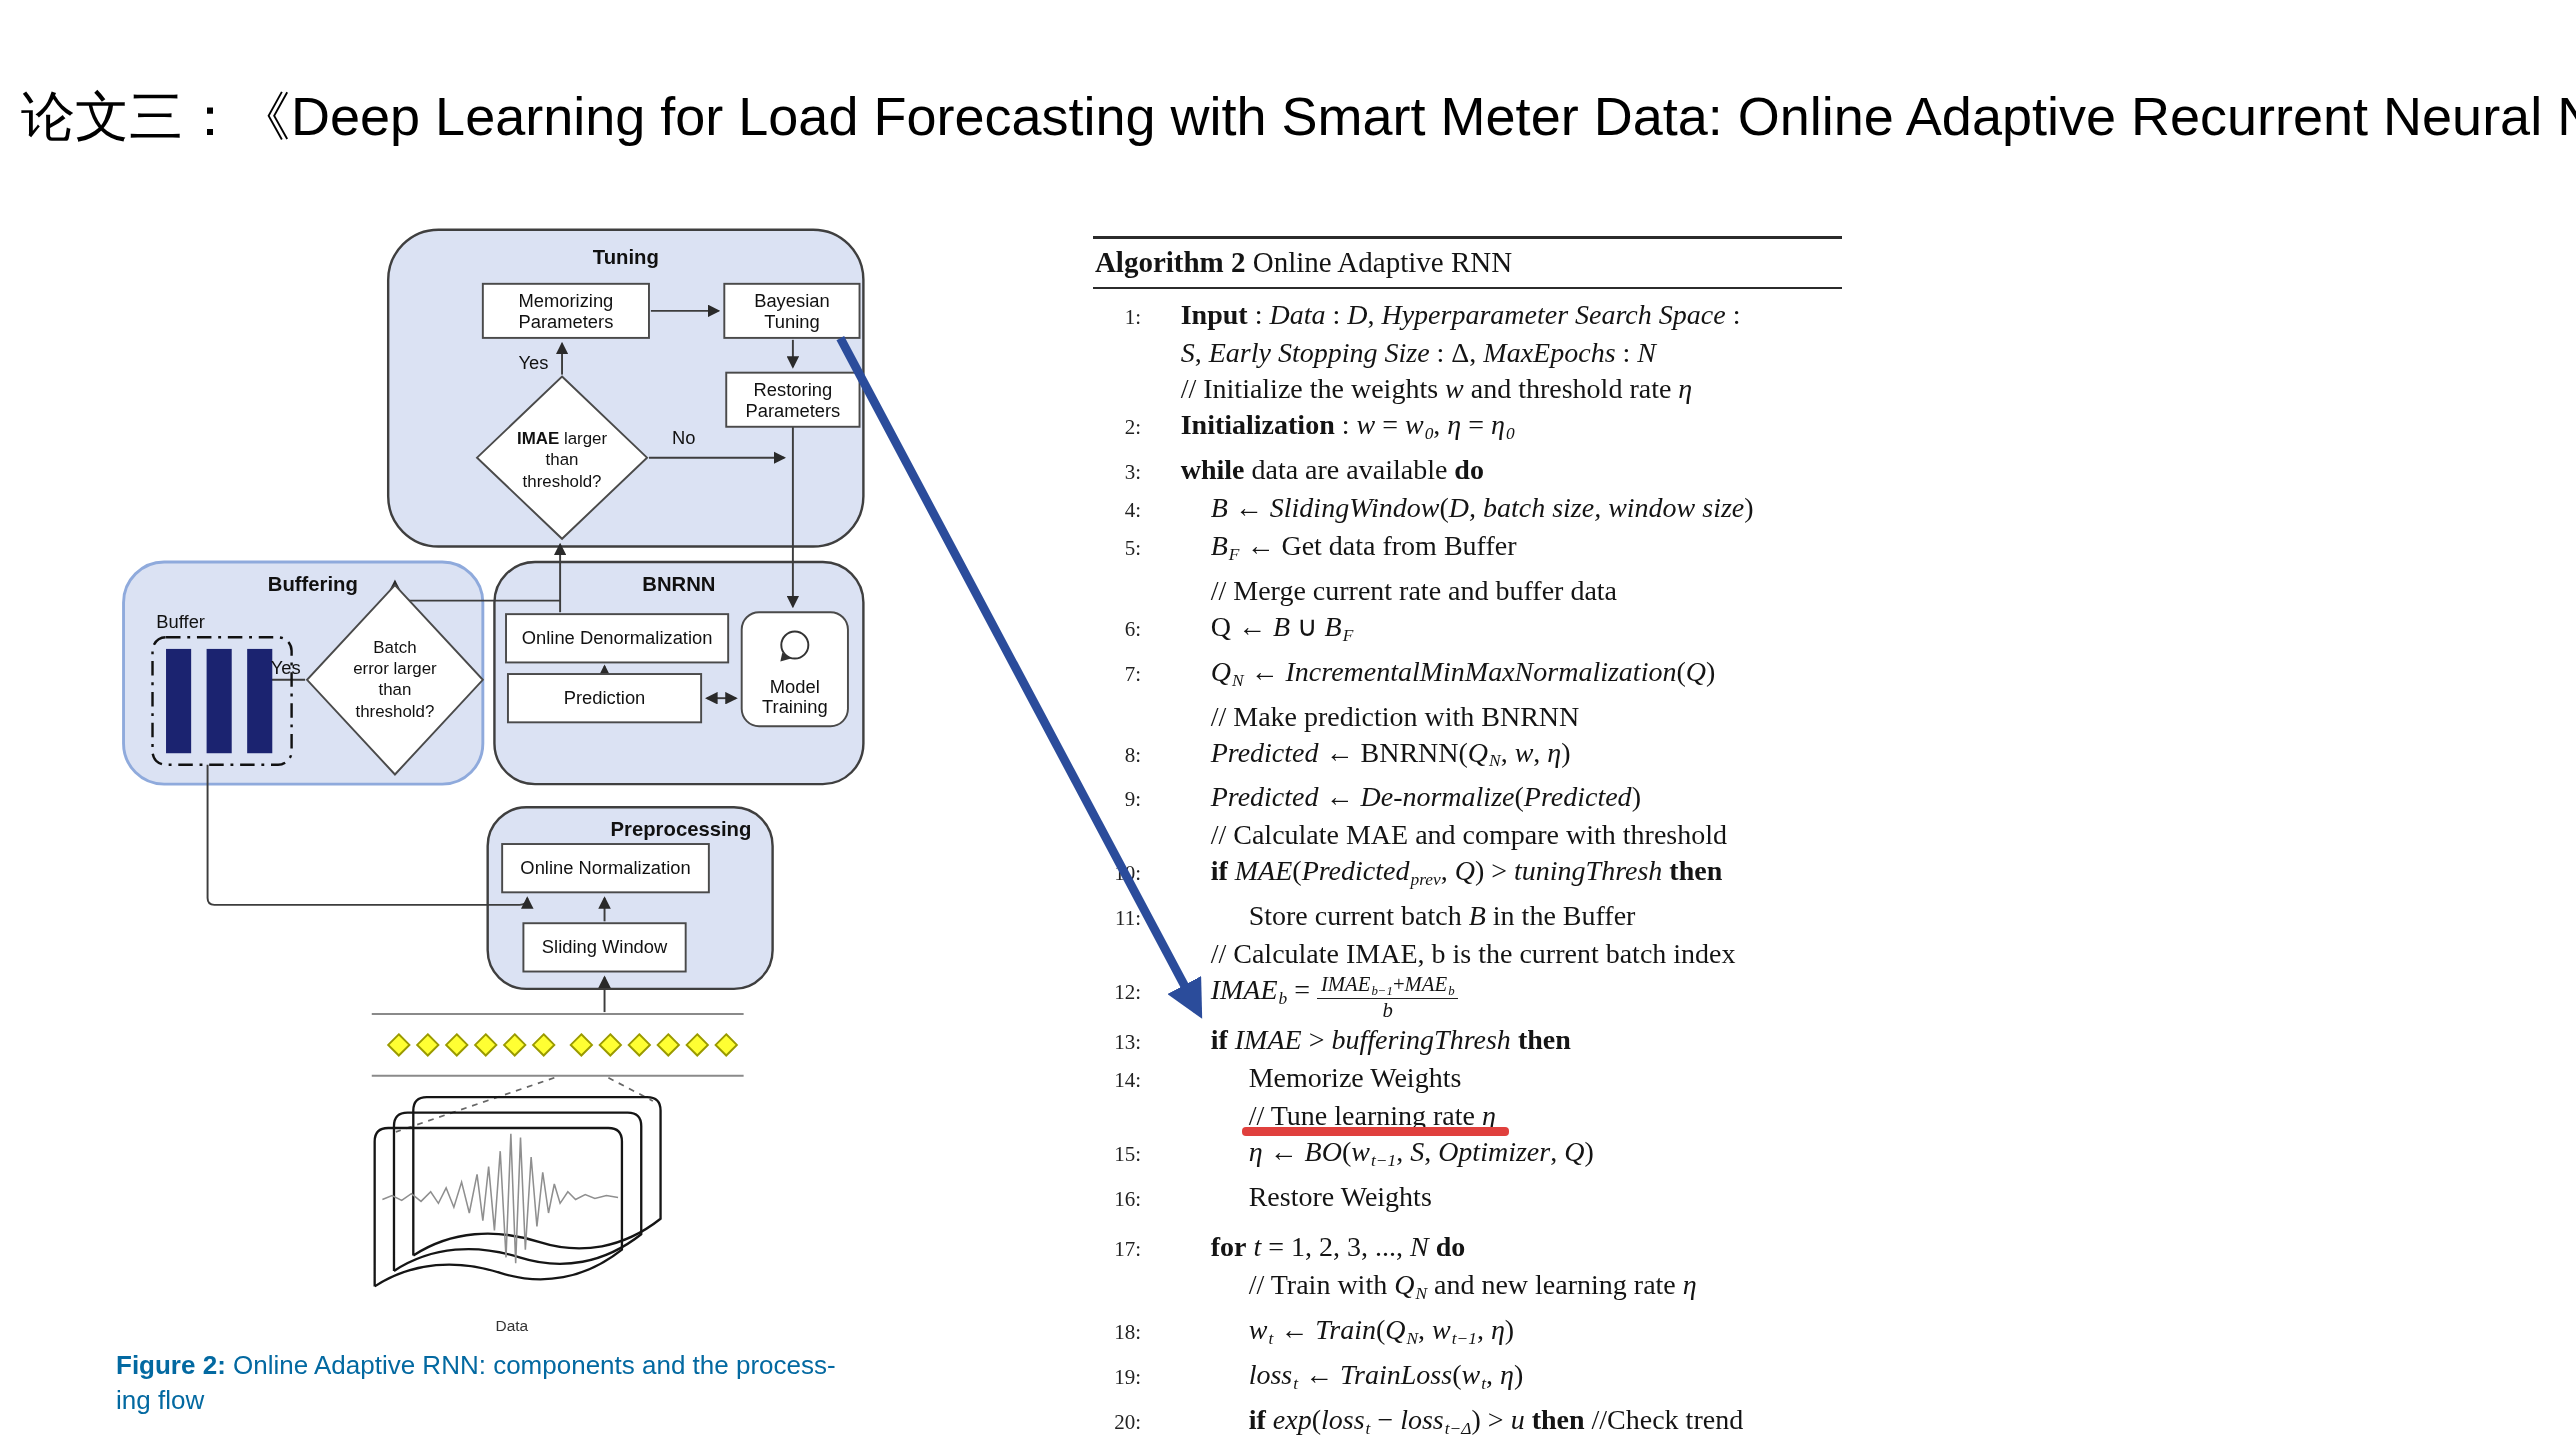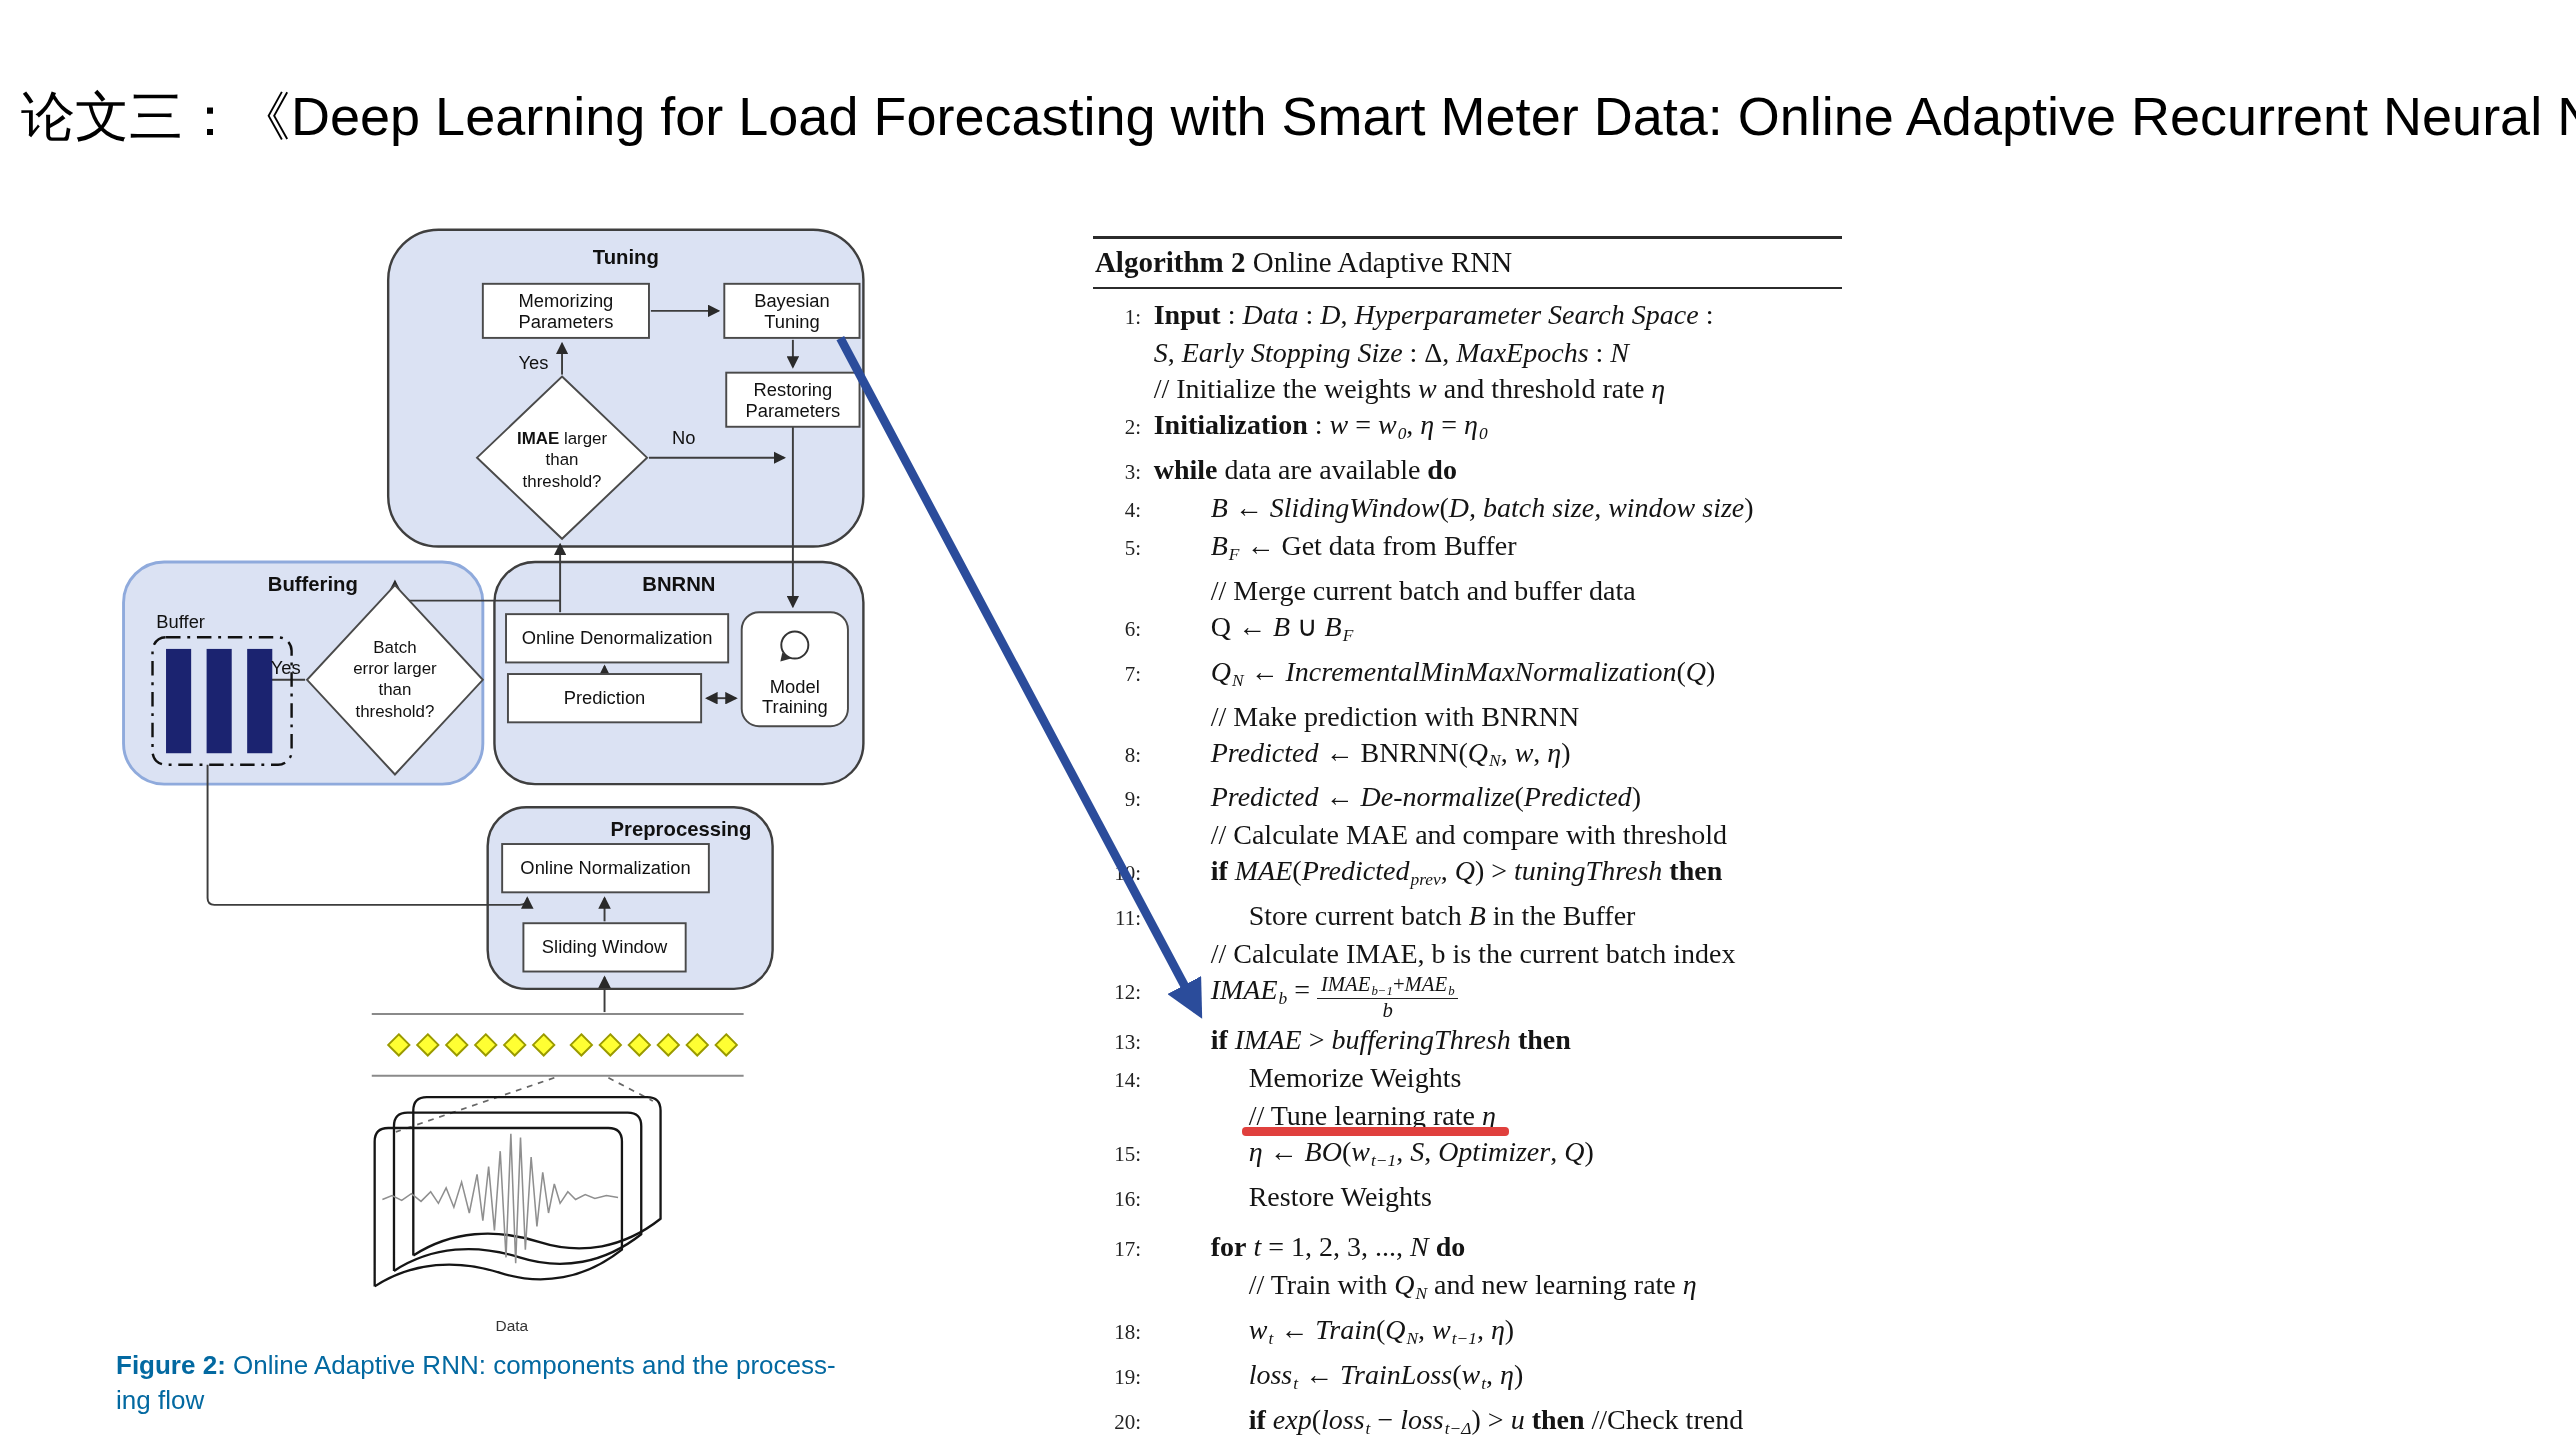--- a/index.html
+++ b/index.html
@@ -34,21 +34,21 @@
   .algorithm{position:absolute;left:1093px;top:236px;width:749px;
              font-family:"Liberation Serif",serif;font-size:28px;color:#141414;}
   .alg-header{border-top:3.9px solid #2b2b2b;border-bottom:2.9px solid #2b2b2b;
               padding:6.8px 0 8.7px 1.9px;font-size:29px;}
   .alg-header .hb{font-weight:bold;}
   .alg-body{padding-top:7.7px;}
   .alg-line{display:flex;align-items:baseline;line-height:36px;min-height:36px;}
   .alg-line.gap{margin-top:12.6px;}
   .lnum{flex:0 0 48px;text-align:right;padding-right:9.7px;font-size:21px;color:#222;}
   .lcontent{white-space:nowrap;}
-  .ind0{margin-left:3px;} .ind1{margin-left:60px;} .ind2{margin-left:98px;} .ind3{margin-left:151px;}
+  .ind0{margin-left:30px;} .ind1{margin-left:60px;} .ind2{margin-left:98px;} .ind3{margin-left:151px;}
   .r{} .b{font-weight:bold;} .i{font-style:italic;}
   .s{font-style:italic;font-size:0.62em;vertical-align:-0.28em;margin-left:1px;}
   .frac{display:inline-block;text-align:center;vertical-align:-0.85em;line-height:1.1;font-size:0.74em;}
   .fn{display:block;border-bottom:1.5px solid #222;padding:0 3.9px;}
   .fd{display:block;}
   .ul-red{position:relative;text-align:center;}
   .ul-red::after{content:"";position:absolute;left:-6.8px;right:-13.5px;bottom:-1.9px;height:8.7px;
                  border-radius:3.9px;background:var(--underline-red,#e0403d);}
   
   .notes{position:absolute;left:1927px;top:390px;width:637px;font-size:44px;line-height:60px;
@@ -227,21 +227,21 @@
         <div class="alg-line">
           <span class="lnum">4:</span>
           <span class="lcontent ind1"><span class="i">B</span><span class="r"> ← </span><span class="i">SlidingWindow</span><span class="r">(</span><span class="i">D, batch size, window size</span><span class="r">)</span></span>
         </div>
         <div class="alg-line">
           <span class="lnum">5:</span>
           <span class="lcontent ind1"><span class="i">B</span><span class="s">F</span><span class="r"> ← Get data from Buffer</span></span>
         </div>
         <div class="alg-line">
           <span class="lnum"></span>
-          <span class="lcontent ind1"><span class="r">// Merge current batch and buffer data</span></span>
+          <span class="lcontent ind1"><span class="r">// Merge current rate and buffer data</span></span>
         </div>
         <div class="alg-line">
           <span class="lnum">6:</span>
           <span class="lcontent ind1"><span class="r">Q ← </span><span class="i">B</span><span class="r"> ∪ </span><span class="i">B</span><span class="s">F</span></span>
         </div>
         <div class="alg-line">
           <span class="lnum">7:</span>
           <span class="lcontent ind1"><span class="i">Q</span><span class="s">N</span><span class="r"> ← </span><span class="i">IncrementalMinMaxNormalization</span><span class="r">(</span><span class="i">Q</span><span class="r">)</span></span>
         </div>
         <div class="alg-line">

